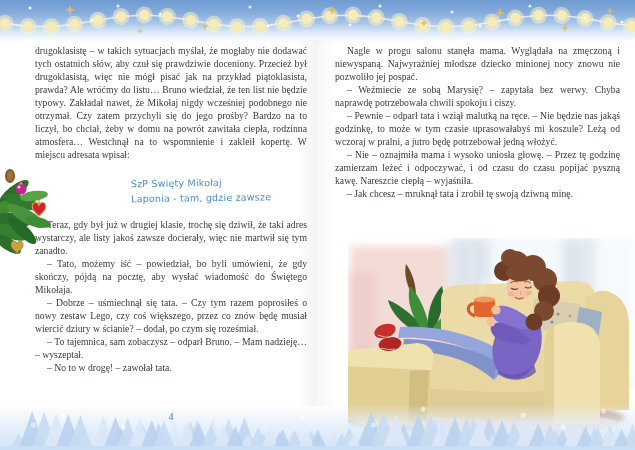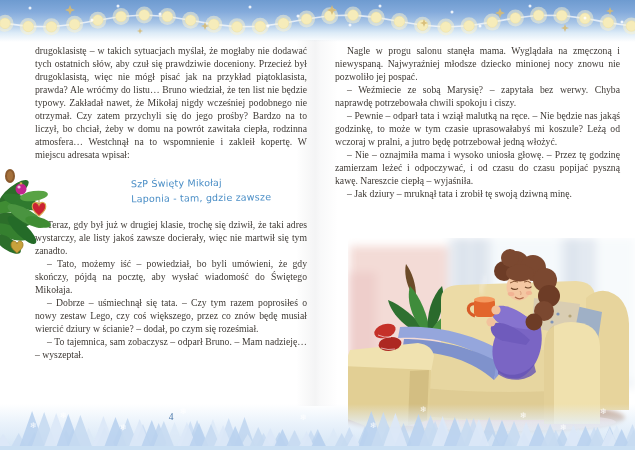--- a/index.html
+++ b/index.html
@@ -127,29 +127,30 @@
   <div class="col col-left">
     <p class="body first">drugoklasistę – w takich sytuacjach myślał, że mogłaby nie dodawać tych ostatnich słów, aby czuł się prawdziwie doceniony. Przecież był drugoklasistą, więc nie mógł pisać jak na przykład piątoklasista, prawda? Ale wróćmy do listu… Bruno wiedział, że ten list nie będzie typowy. Zakładał nawet, że Mikołaj nigdy wcześniej podobnego nie otrzymał. Czy zatem przychyli się do jego prośby? Bardzo na to liczył, bo chciał, żeby w domu na powrót zawitała ciepła, rodzinna atmosfera… Westchnął na to wspomnienie i zakleił kopertę. W miejscu adresata wpisał:</p>
     <div class="address">
       <div>SzP Święty Mikołaj</div>
       <div>Laponia - tam, gdzie zawsze</div>
     </div>
     <p class="body">Teraz, gdy był już w drugiej klasie, trochę się dziwił, że taki adres wystarczy, ale listy jakoś zawsze docierały, więc nie martwił się tym zanadto.</p>
     <p class="body">– Tato, możemy iść – powiedział, bo byli umówieni, że gdy skończy, pójdą na pocztę, aby wysłać wiadomość do Świętego Mikołaja.</p>
     <p class="body">– Dobrze – uśmiechnął się tata. – Czy tym razem poprosiłeś o nowy zestaw Lego, czy coś większego, przez co znów będę musiał wiercić dziury w ścianie? – dodał, po czym się roześmiał.</p>
     <p class="body">– To tajemnica, sam zobaczysz – odparł Bruno. – Mam nadzieję… – wyszeptał.</p>
+    <p class="body">– No to w drogę! – zawołał tata.</p>
   </div>
   <div class="pagenum">4</div>
 
   <div class="col col-right">
     <p class="body">Nagle w progu salonu stanęła mama. Wyglądała na zmęczoną i niewyspaną. Najwyraźniej młodsze dziecko minionej nocy znowu nie pozwoliło jej pospać.</p>
     <p class="body">– Weźmiecie ze sobą Marysię? – zapytała bez werwy. Chyba naprawdę potrzebowała chwili spokoju i ciszy.</p>
     <p class="body">– Pewnie – odparł tata i wziął malutką na ręce. – Nie będzie nas jakąś godzinkę, to może w tym czasie uprasowałabyś mi koszule? Leżą od wczoraj w pralni, a jutro będę potrzebował jedną włożyć.</p>
     <p class="body">– Nie – oznajmiła mama i wysoko uniosła głowę. – Przez tę godzinę zamierzam leżeć i odpoczywać, i od czasu do czasu popijać pyszną kawę. Nareszcie ciepłą – wyjaśniła.</p>
-    <p class="body">– Jak dziury – mruknął tata i zrobił tę swoją dziwną minę.</p>
+    <p class="body">– Jak chcesz – mruknął tata i zrobił tę swoją dziwną minę.</p>
   </div>
 
   <div class="gutter"></div>
 
   <svg class="branch" viewBox="0 0 58 96">
     <ellipse cx="10" cy="10" rx="5" ry="7" fill="#8a5a2e"></ellipse>
     <ellipse cx="10" cy="10" rx="3" ry="5" fill="#a5713c"></ellipse>
     <g>
       <ellipse cx="14" cy="26" rx="18" ry="6" transform="rotate(-38 14 26)" fill="#2c6e2a"></ellipse>
       <ellipse cx="10" cy="40" rx="19" ry="6.5" transform="rotate(-12 10 40)" fill="#3f8c33"></ellipse>

